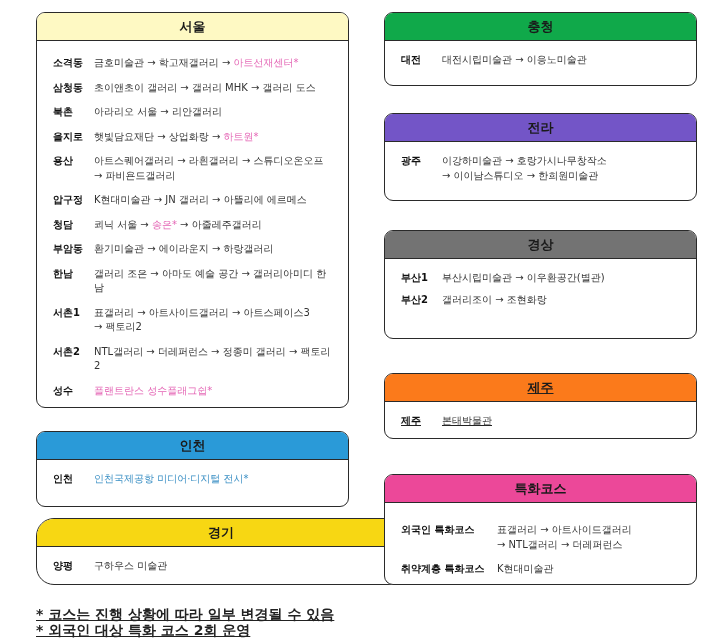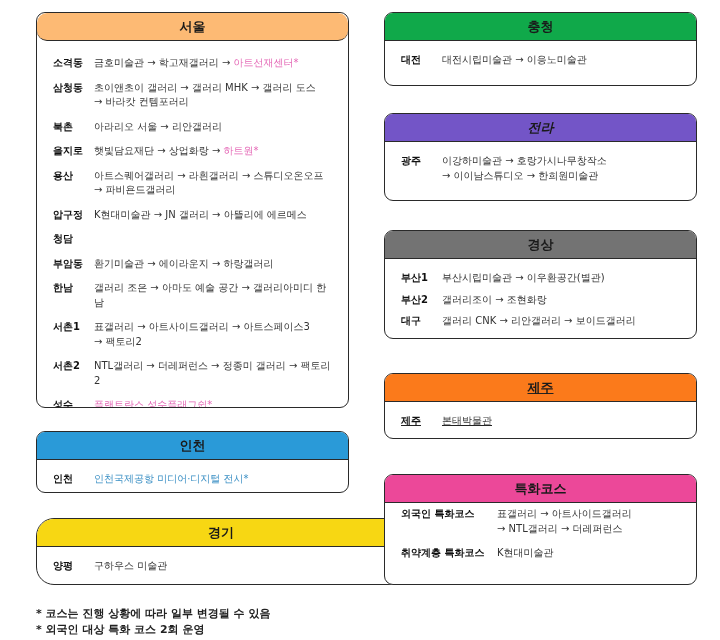--- a/index.html
+++ b/index.html
@@ -23,68 +23,67 @@
   .row { display: flex; font-size: 10px; line-height: 14.5px; margin-bottom: 10px; }
   .row:last-child { margin-bottom: 0; }
   .row .label { font-weight: bold; flex: 0 0 41px; color: #111; }
   .row .value { flex: 1; color: #333; }
   .row .value .line { display: block; }
   .hl-pink { color: #e466b5; }
   .hl-blue { color: #3a8fc4; }
 
   
   #seoul { left: 36px; top: 12px; width: 313px; height: 396px; }
-  #seoul .box-header { background: #fdba74; border-radius: 10px; }
+  #seoul .box-header { background: #fef9c3; }
   #seoul .box-body { padding-top: 15px; }
   #seoul .row { margin-bottom: 10px; }
 
-  #incheon { left: 36px; top: 431px; width: 313px; height: 62px; }
+  #incheon { left: 36px; top: 431px; width: 313px; height: 76px; }
   #incheon .box-header { background: #2a9ad8; }
 
   #gyeonggi { left: 36px; top: 518px; width: 370px; height: 67px; border-radius: 18px; }
   #gyeonggi .box-header { background: #f7d713; }
 
   
   #chungcheong { left: 384px; top: 12px; width: 313px; height: 74px; }
   #chungcheong .box-header { background: #10a94a; }
 
   #jeolla { left: 384px; top: 113px; width: 313px; height: 88px; }
-  #jeolla .box-header { background: #7355c7; font-style: italic; }
+  #jeolla .box-header { background: #7355c7; }
 
   #gyeongsang { left: 384px; top: 230px; width: 313px; height: 109px; }
   #gyeongsang .box-header { background: #737373; }
   #gyeongsang .row { margin-bottom: 7px; }
 
   #jeju { left: 384px; top: 373px; width: 313px; height: 66px; text-decoration: underline; }
   #jeju .box-header { background: #fb7a1b; }
 
   #special { left: 384px; top: 474px; width: 313px; height: 111px; }
   #special .box-header { background: #ec4899; }
   #special .row .label { flex: 0 0 96px; }
-  #special .box-body { padding-top: 4px; }
-
-  .notes { position: absolute; left: 36px; top: 606px; font-size: 11px; font-weight: bold; line-height: 16px; color: #222; }
+  #special .box-body { padding-top: 20px; }
+
+  .notes { position: absolute; left: 36px; top: 606px; font-size: 14px; font-weight: bold; line-height: 16px; color: #222; text-decoration: underline; }
 </style>
 </head>
 <body>
 
 <div class="box" id="seoul">
   <div class="box-header">서울</div>
   <div class="box-body">
       <div class="row">
         <div class="label">소격동</div>
         <div class="value">
           <span class="line"><span>금호미술관 → 학고재갤러리 → </span><span class="hl-pink">아트선재센터*</span></span>
         </div>
       </div>
       <div class="row">
         <div class="label">삼청동</div>
         <div class="value">
           <span class="line"><span>초이앤초이 갤러리 → 갤러리 MHK → 갤러리 도스</span></span>
-          <span class="line"><span>→ 바라캇 컨템포러리</span></span>
         </div>
       </div>
       <div class="row">
         <div class="label">북촌</div>
         <div class="value">
           <span class="line"><span>아라리오 서울 → 리안갤러리</span></span>
         </div>
       </div>
       <div class="row">
         <div class="label">을지로</div>
@@ -100,20 +99,23 @@
         </div>
       </div>
       <div class="row">
         <div class="label">압구정</div>
         <div class="value">
           <span class="line"><span>K현대미술관 → JN 갤러리 → 아뜰리에 에르메스</span></span>
         </div>
       </div>
       <div class="row">
         <div class="label">청담</div>
+        <div class="value">
+          <span class="line"><span>쾨닉 서울 → </span><span class="hl-pink">송은*</span><span> → 아줄레주갤러리</span></span>
+        </div>
       </div>
       <div class="row">
         <div class="label">부암동</div>
         <div class="value">
           <span class="line"><span>환기미술관 → 에이라운지 → 하랑갤러리</span></span>
         </div>
       </div>
       <div class="row">
         <div class="label">한남</div>
         <div class="value">
@@ -197,26 +199,20 @@
       <div class="row">
         <div class="label">부산1</div>
         <div class="value">
           <span class="line"><span>부산시립미술관 → 이우환공간(별관)</span></span>
         </div>
       </div>
       <div class="row">
         <div class="label">부산2</div>
         <div class="value">
           <span class="line"><span>갤러리조이 → 조현화랑</span></span>
-        </div>
-      </div>
-      <div class="row">
-        <div class="label">대구</div>
-        <div class="value">
-          <span class="line"><span>갤러리 CNK → 리안갤러리 → 보이드갤러리</span></span>
         </div>
       </div>
     </div>
 </div>
 
 <div class="box" id="jeju">
   <div class="box-header">제주</div>
   <div class="box-body">
       <div class="row">
         <div class="label">제주</div>

